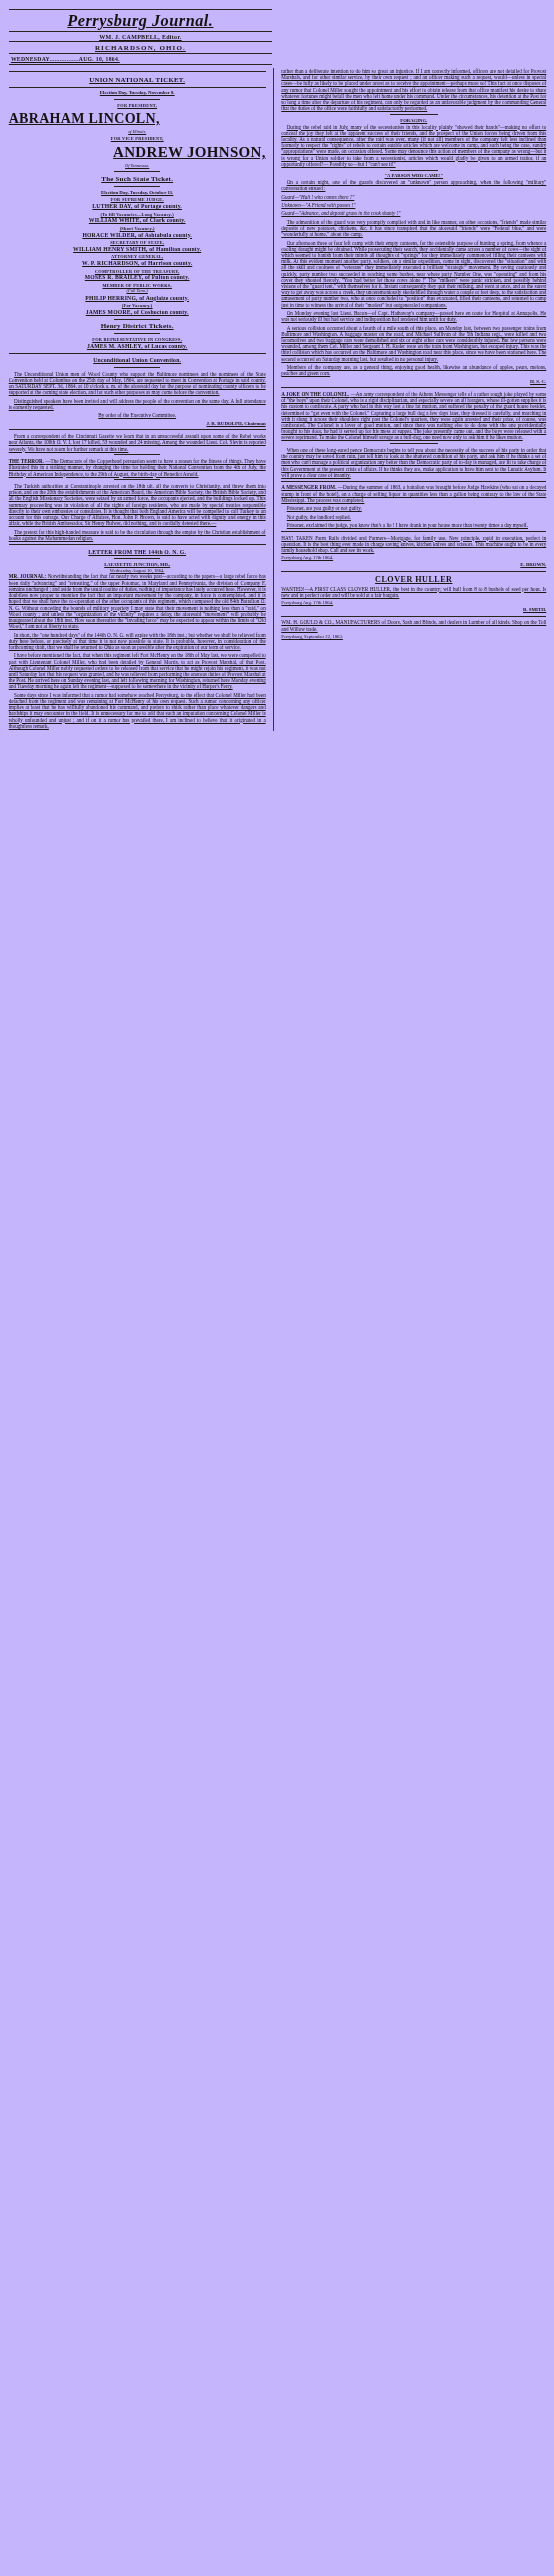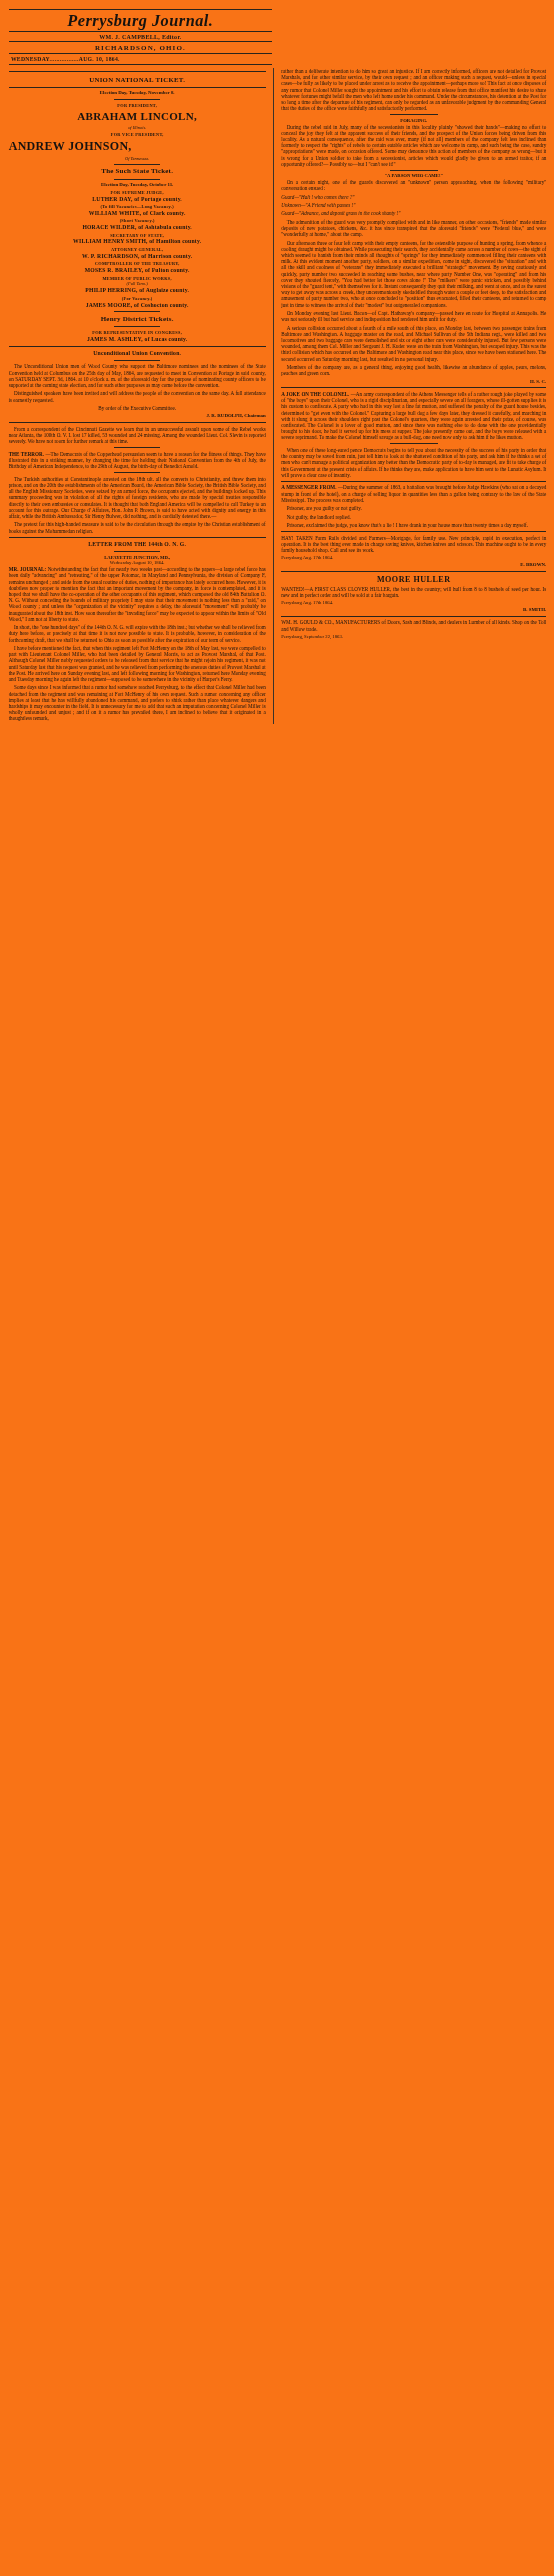--- a/index.html
+++ b/index.html
@@ -6,23 +6,24 @@
   html, body { margin:0; padding:0; }
   body {
     width:555px;
     background:#e8e2d4;
     font-family:"Liberation Serif", serif;
     color:#1a1714;
   }
   .page {
     width:555px;
     min-height:2576px;
-    background:#f97316;
+    background:#c4b5fd;
     padding:7.6px 8.7px 11px 8.7px;
     position:relative;
+    text-decoration:underline;
   }
   .masthead {
     text-align:center;
     border-bottom:1.1px solid #2a241c;
     padding-bottom:2.2px;
     margin-bottom:3.3px;
     width:49%;
   }
   .masthead .title {
     font-family:"Liberation Serif", serif;
@@ -64,25 +65,25 @@
   .hr-tiny { border-top:0.5px solid #2a241c; width:18%; margin:2.7px auto; }
   .hd1 {
     text-align:center; font-weight:bold; font-size:6.8px; letter-spacing:0.3px;
     margin:2.2px 0 1.1px 0;
   }
   .hd2 {
     text-align:center; font-weight:bold; font-size:5.7px; letter-spacing:0.2px;
     margin:1.6px 0 1.1px 0;
   }
   .hd-xl {
-    text-align:center; font-weight:bold; font-size:11px; letter-spacing:0.3px;
+    font-weight:bold; font-size:14px; letter-spacing:0.3px;
     margin:2.2px 0 1.6px 0;
   }
   .hd-l {
-    text-align:left; font-weight:bold; font-size:12px; letter-spacing:0.3px;
+    text-align:right; font-weight:bold; font-size:15px; letter-spacing:0.3px;
     margin:2.2px 0 1.6px 0;
   }
   .hd-m {
     text-align:center; font-weight:bold; font-size:7px; letter-spacing:0.2px;
     margin:1.6px 0 1.1px 0;
   }
   .ctr { text-align:center; }
   .small { font-size:4.7px; }
   .ital { font-style:italic; }
   .bold { font-weight:bold; }
@@ -237,21 +238,21 @@
       <p>Prisoner, are you guilty or not guilty.</p>
       <p>Not guilty, the landlord replied.</p>
       <p>Prisoner, exclaimed the judge, you know that's a lie ! I have drank in your house more than twenty times a day myself.</p>
 
       <div class="hr"></div>
       <p class="noind">HAY! TAKEN Farm Rails divided and Farmers—Mortgage, for family use. New principle, rapid in execution, perfect in operation. It is the best thing ever made in charge saving knives, kitchen knives and scissors. This machine ought to be in every family household shop. Call and see its work.</p>
       <div class="small">Perrysburg Aug. 17th 1864.</div>
       <div class="sig">E. BROWN.</div>
 
       <div class="hr"></div>
-      <div class="adhead">MOORE HULLER</div>
+      <div class="adhead">CLOVER HULLER</div>
       <p class="noind">WANTED!—A FIRST CLASS CLOVER HULLER, the best in the country; will hull from 8 to 8 bushels of seed per hour. Is new and in perfect order and will be sold at a fair bargain.</p>
       <div class="small">Perrysburg Aug. 17th 1864.</div>
       <div class="sig">B. SMITH.</div>
 
       <div class="hr"></div>
       <p class="noind">WM. H. GOULD &amp; CO., MANUFACTURERS of Doors, Sash and Blinds, and dealers in Lumber of all kinds. Shop on the Toll and Willow trade.</p>
       <div class="small">Perrysburg, September 22, 1863.</div>
     </div>
   </div>
 </div>

